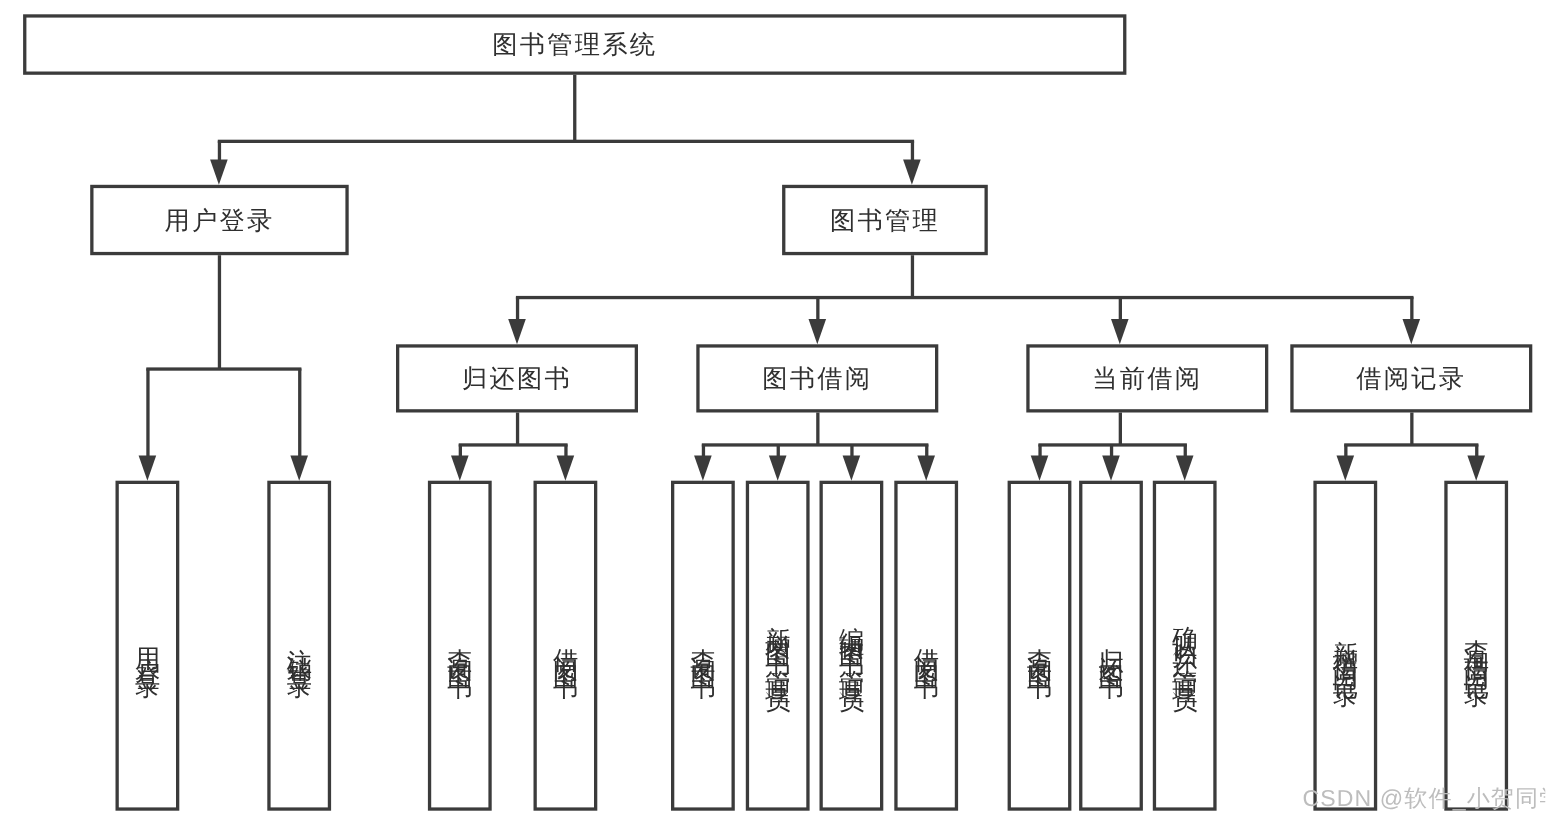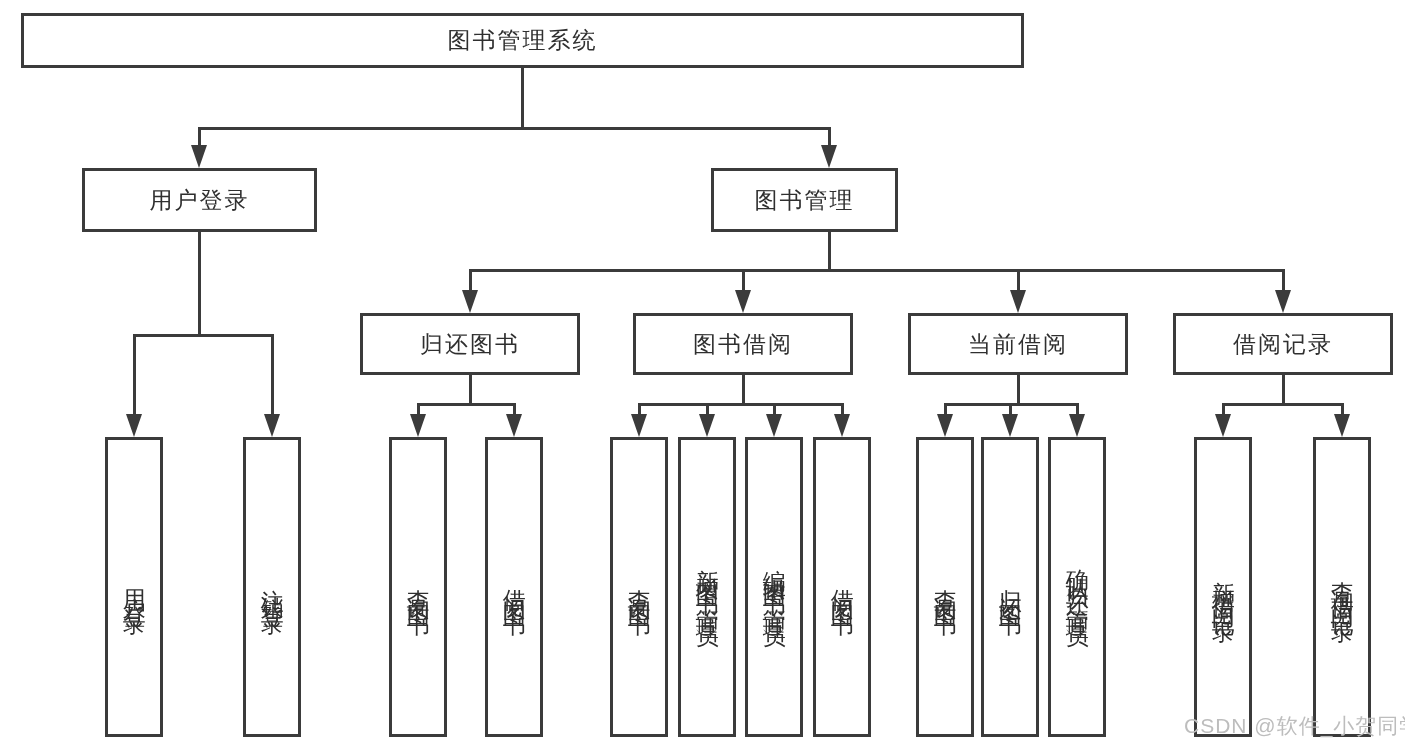--- a/index.html
+++ b/index.html
@@ -70,21 +70,21 @@
   <div class="box hbox" style="left:711px;top:168px;width:187px;height:64px">
     <span>图书管理</span>
   </div>
 
   <div class="box hbox" style="left:360px;top:313px;width:220px;height:62px">
     <span>归还图书</span>
   </div>
   <div class="box hbox" style="left:633px;top:313px;width:220px;height:62px">
     <span>图书借阅</span>
   </div>
-  <div class="box hbox" style="left:908px;top:313px;width:220px;height:62px">
+  <div class="box hbox" style="left:933px;top:313px;width:220px;height:62px">
     <span>当前借阅</span>
   </div>
   <div class="box hbox" style="left:1173px;top:313px;width:220px;height:62px">
     <span>借阅记录</span>
   </div>
 
   <div class="box vbox" style="left:105px;top:437px">
     <span class="vtext">用户登录</span>
   </div>
   <div class="box vbox" style="left:243px;top:437px">

